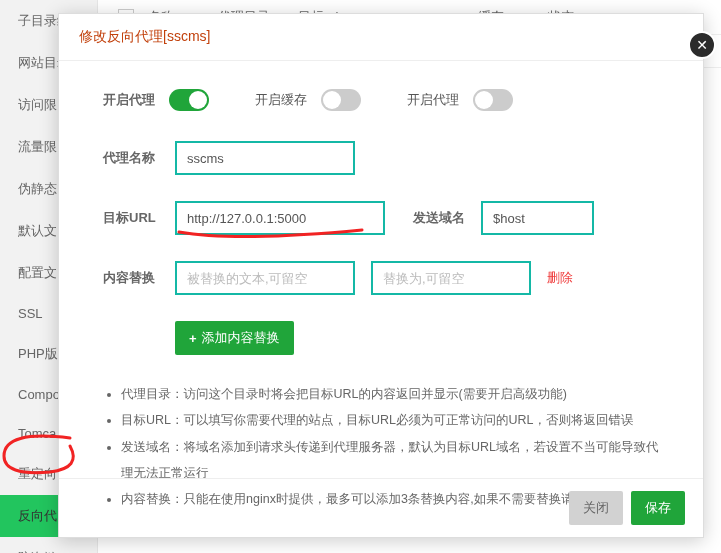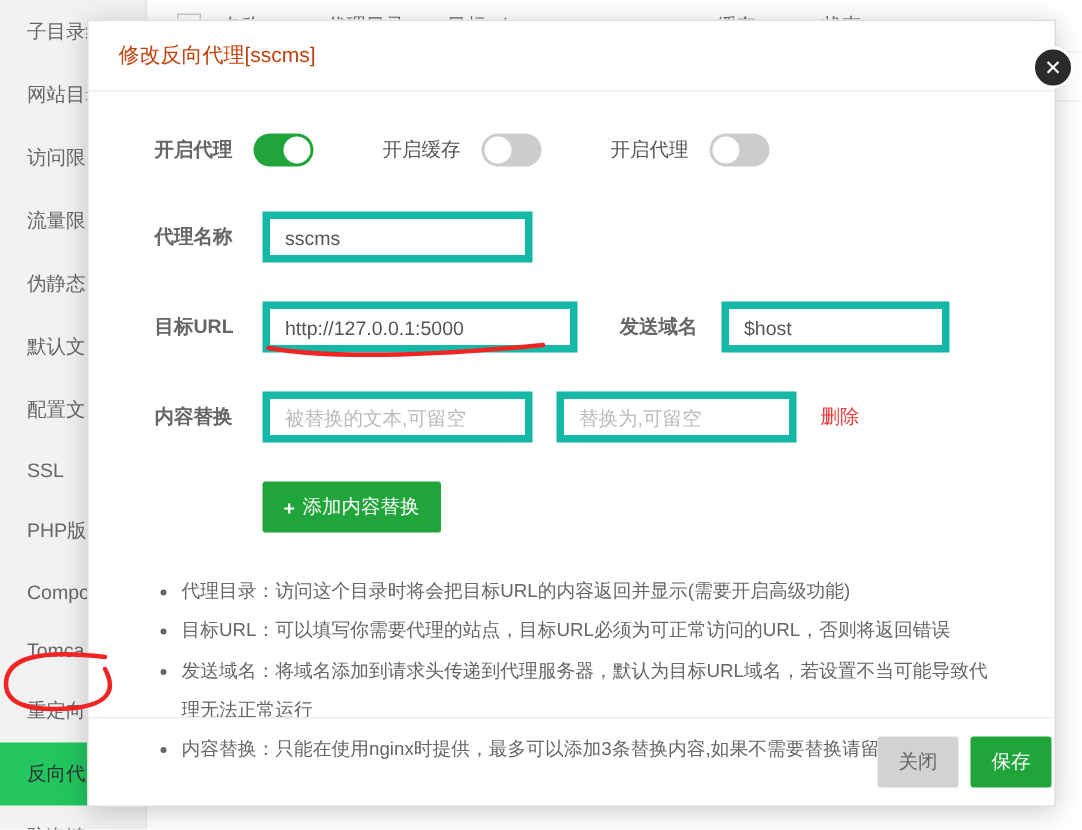--- a/index.html
+++ b/index.html
@@ -21,41 +21,41 @@
 .col-cache { width: 70px; }
 .col-status { width: 60px; }
 .modal { position: absolute; left: 58px; top: 13px; width: 646px; height: 525px; background: #fff; border: 1px solid #ddd; box-shadow: 0 3px 18px rgba(0,0,0,0.2); }
 .modal-close-outer { position: absolute; right: 5px; top: 31px; width: 28px; height: 28px; background: #2b2b2b; border-radius: 50%; border: 2px solid #fff; color: #fff; display: flex; align-items: center; justify-content: center; font-size: 14px; cursor: pointer; z-index: 10; }
 .modal-title { padding: 14px 20px; font-size: 14px; color: #c2410c; border-bottom: 1px solid #eee; }
 .modal-body { padding: 28px 44px 0 44px; }
 
 
 .frow { display: flex; align-items: center; margin-bottom: 26px; }
 .flabel { width: 72px; color: #666; font-weight: bold; }
-.finput { height: 34px; border: 5px solid #14b8a6; padding: 0 10px; font-size: 13px; color: #555; background: #fff; }
+.finput { height: 34px; border: 2px solid #14b8a6; padding: 0 10px; font-size: 13px; color: #555; background: #fff; }
 .finput::placeholder { color: #bbb; }
 
 
 .toggle-row { display: flex; align-items: center; gap: 46px; margin-bottom: 30px; }
 .tgroup { display: flex; align-items: center; gap: 14px; }
 .toggle { width: 40px; height: 22px; border-radius: 11px; background: #ccc; position: relative; cursor: pointer; }
 .toggle .knob { position: absolute; top: 2px; left: 2px; width: 18px; height: 18px; border-radius: 50%; background: #fff; }
 .toggle.on { background: #20a53a; }
 .toggle.on .knob { left: auto; right: 2px; }
 
 
 .btn { border: none; height: 34px; padding: 0 14px; font-size: 13px; cursor: pointer; border-radius: 2px; }
 .btn-green { background: #20a53a; color: #fff; display: inline-flex; align-items: center; gap: 5px; }
 .btn-gray { background: #d2d2d2; color: #666; }
 
 
 .help { list-style: disc; padding-left: 18px; color: #666; font-size: 12.5px; line-height: 2.1; }
 
 
-.modal-footer { position: absolute; bottom: 0; left: 0; right: 0; padding: 12px 2px; display: flex; justify-content: flex-end; gap: 8px; border-top: 1px solid #eee; }
+.modal-footer { position: absolute; bottom: 0; left: 0; right: 0; padding: 12px 18px; display: flex; justify-content: flex-end; gap: 8px; border-top: 1px solid #eee; }
 
 
 .ann { position: absolute; pointer-events: none; z-index: 20; }
 </style>
 </head>
 <body>
 
 <div class="sidebar">
   <div class="sidebar-item">子目录绑定</div>
   <div class="sidebar-item">网站目录</div>
@@ -115,21 +115,21 @@
 
     <div class="frow">
       <div class="flabel">代理名称</div>
       <input class="finput" style="width: 180px;" value="sscms">
     </div>
 
     <div class="frow">
       <div class="flabel">目标URL</div>
       <input class="finput" style="width: 210px;" value="http://127.0.0.1:5000">
       <div class="flabel" style="width:68px;margin-left:28px">发送域名</div>
-      <input class="finput" style="width: 152px;" value="$host">
+      <input class="finput" style="width: 113px;" value="$host">
     </div>
 
     <div class="frow">
       <div class="flabel">内容替换</div>
       <input class="finput" style="width: 180px;" placeholder="被替换的文本,可留空">
       <input class="finput" style="width: 160px; margin-left: 16px;" placeholder="替换为,可留空">
       <span style="color:#ef3b3b;margin-left:16px;cursor:pointer">删除</span>
     </div>
 
     <div class="frow">

